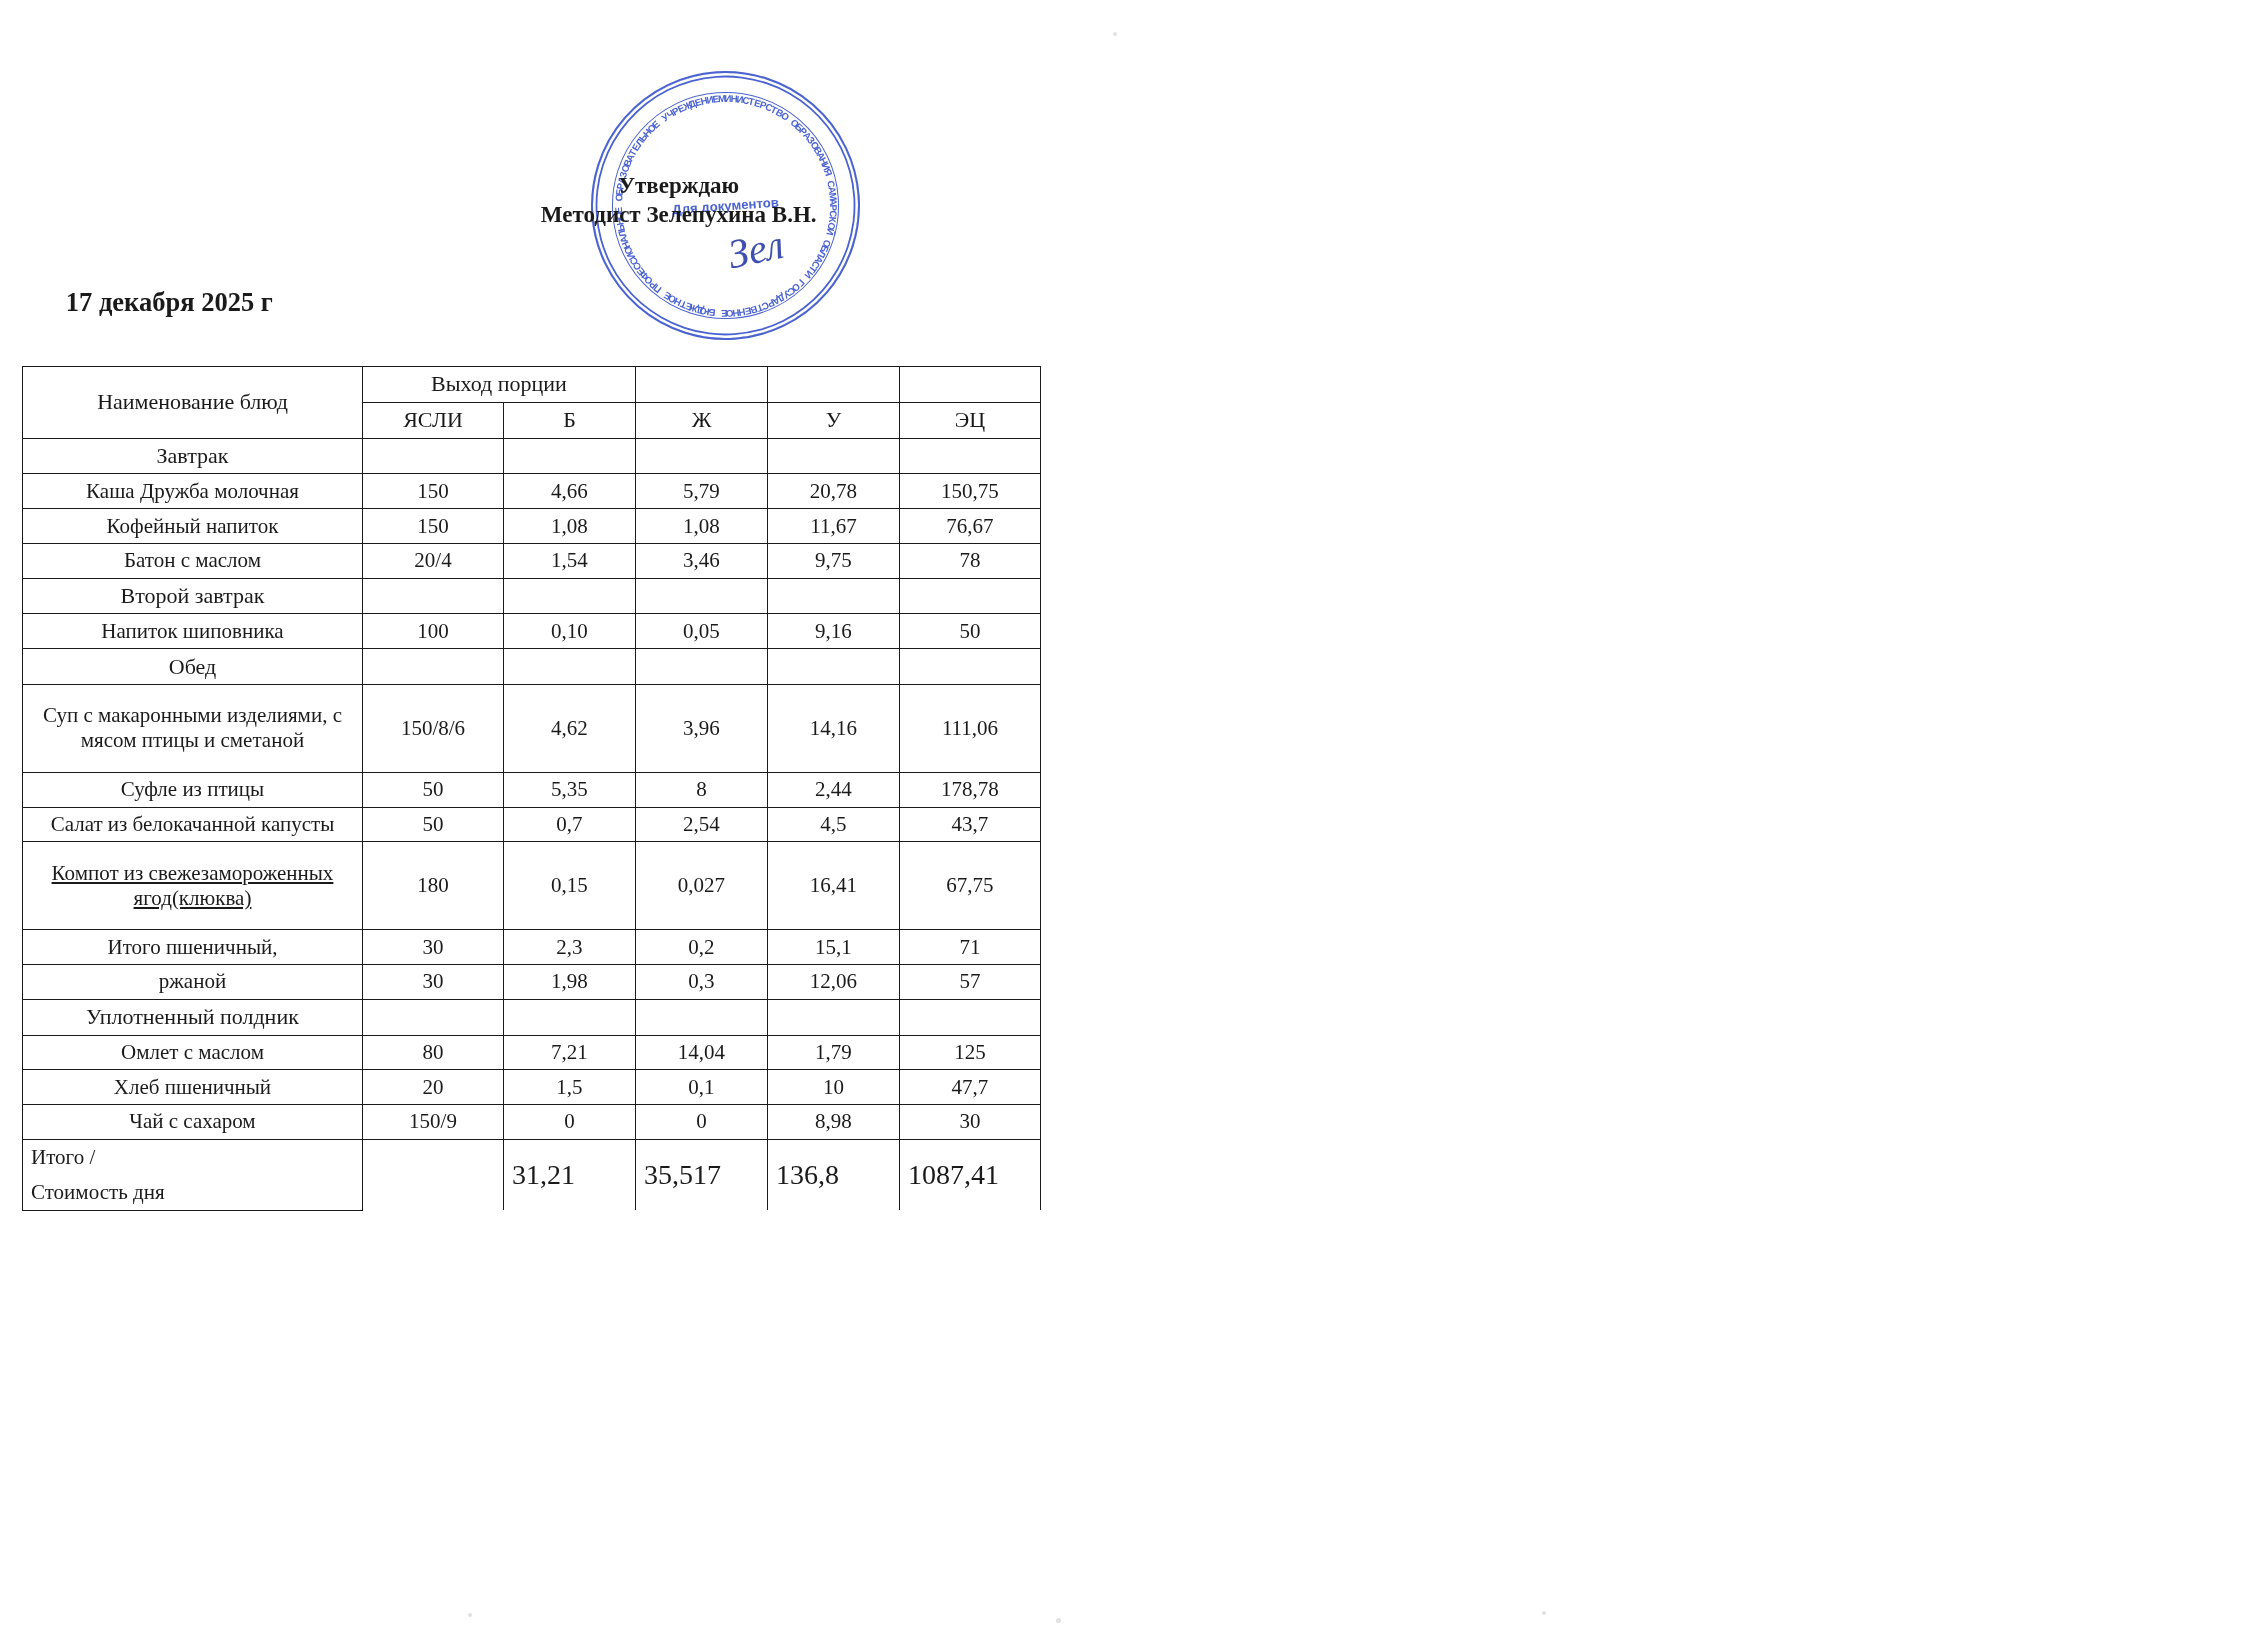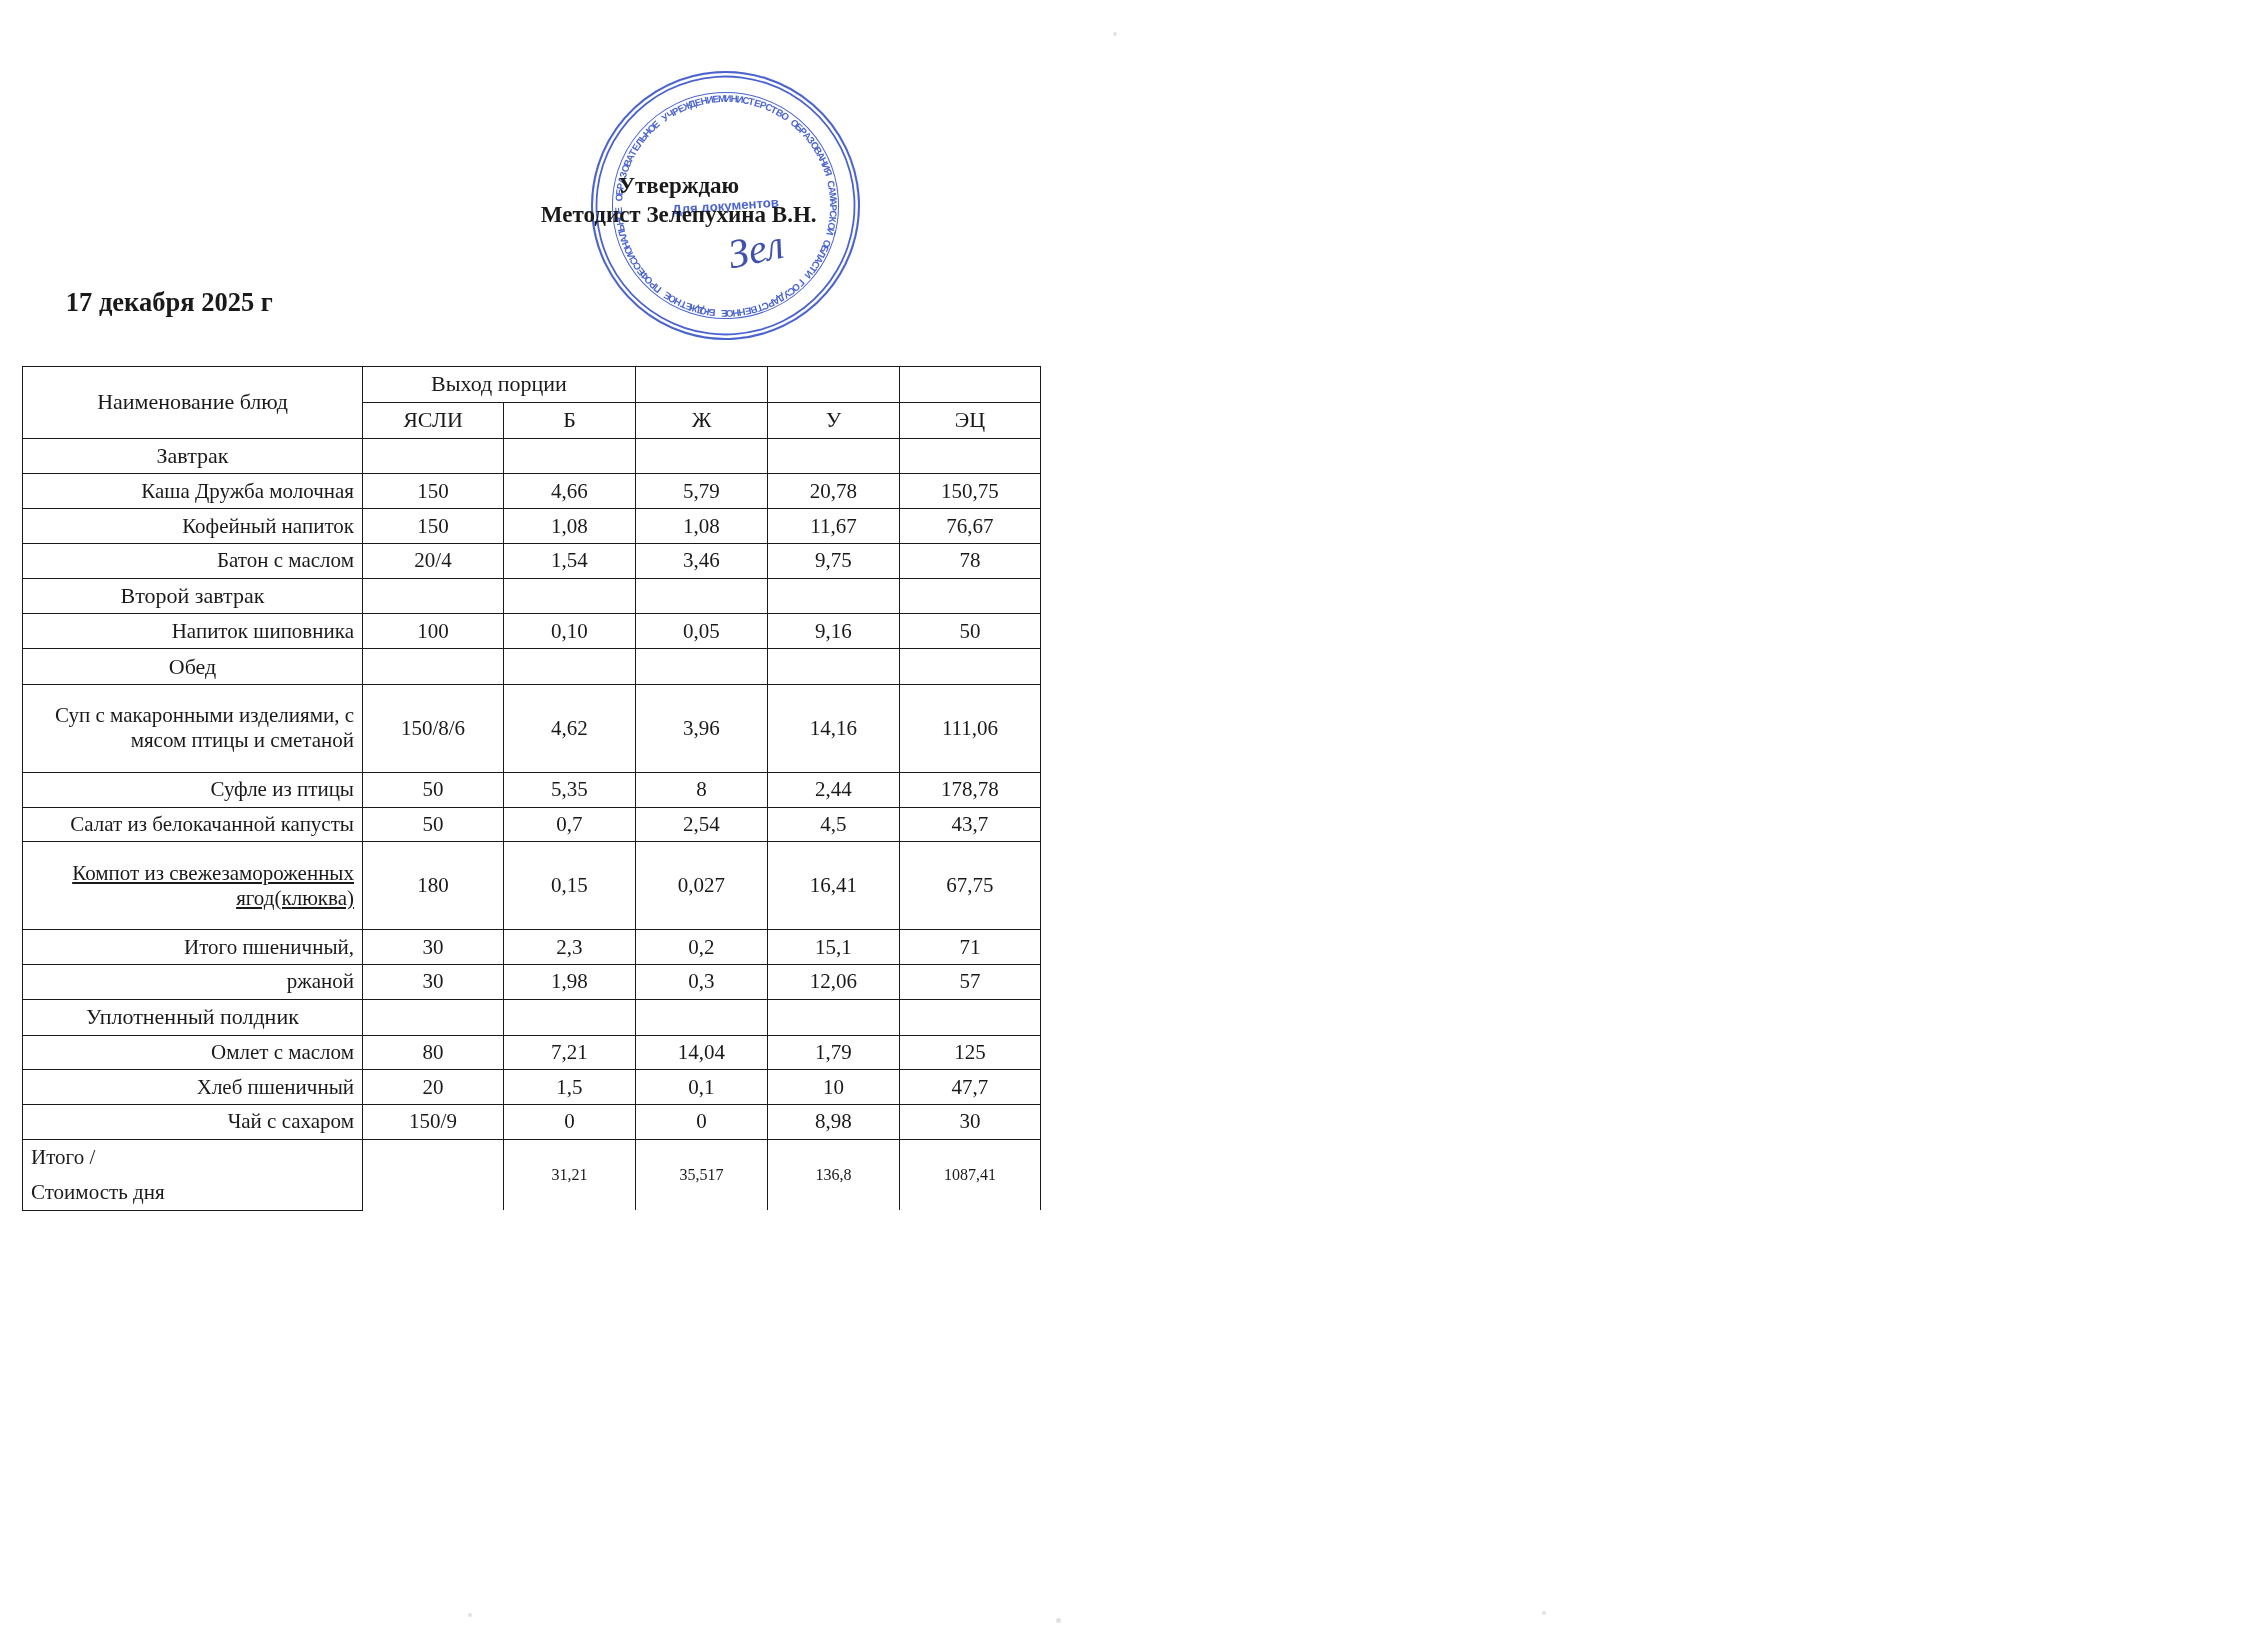--- a/index.html
+++ b/index.html
@@ -121,41 +121,41 @@
   table.menu td, table.menu th {
     border: 1.8px solid #1a1a1a;
     padding: 4.4px 8px;
     vertical-align: middle;
     font-weight: normal;
   }
   table.menu .c-num {
     text-align: center;
   }
   table.menu .c-name {
-    text-align: right;
+    text-align: center;
   }
   .hdr-title {
     text-align: center;
     font-weight: bold;
     font-size: 22px;
   }
   .hdr-sub {
     text-align: center;
     font-weight: bold;
     font-size: 22px;
   }
   .section-row td {
     text-align: center;
     font-weight: bold;
     font-size: 22px;
   }
   .total-row td {
     font-weight: bold;
-    font-size: 16px;
-    text-align: center;
+    font-size: 28px;
+    text-align: left;
   }
   .total-row td.c-name {
     text-align: left;
     font-size: 21px;
     line-height: 1.25;
   }
   .noborder-bottom { border-bottom: none !important; }
   .noborder-top { border-top: none !important; }
 
   col.w-name { width: 340px; }

